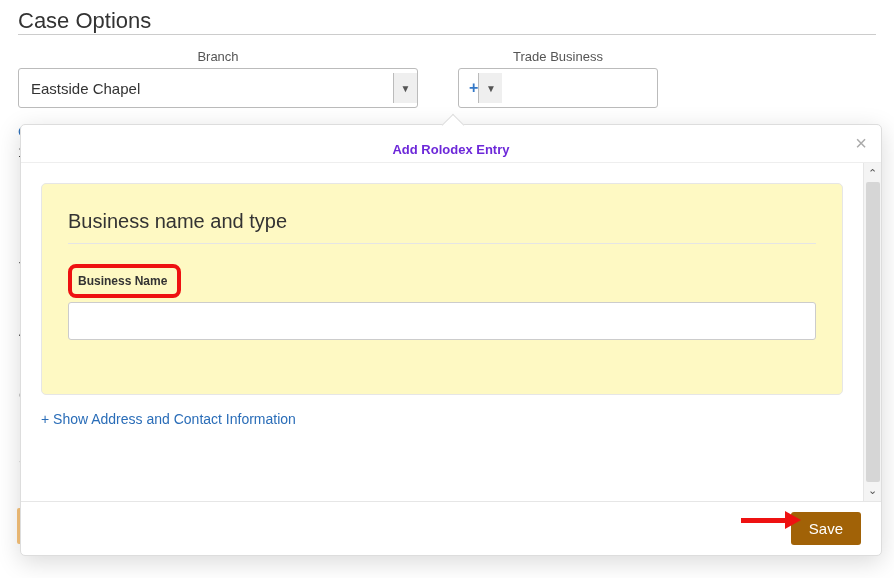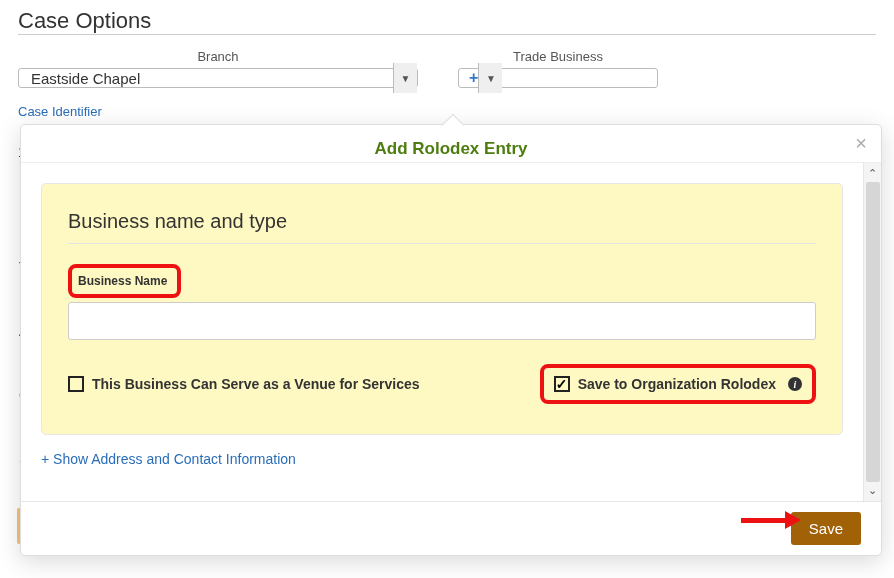--- a/index.html
+++ b/index.html
@@ -22,21 +22,21 @@
   color: #333;
   border-bottom: 1px solid #ccc;
   margin-bottom: 14px;
 }
 .bg-row { display: flex; gap: 40px; }
 .bg-field { display: flex; flex-direction: column; }
 .bg-label { font-size: 13px; color: #555; margin-bottom: 4px; text-align: center; }
 .bg-select {
   display: flex; align-items: center;
   border: 1px solid #bbb; border-radius: 3px;
-  height: 20px; background: #fff;
+  height: 40px; background: #fff;
 }
 .bg-select .val { flex: 1; padding: 0 12px; color: #333; font-size: 15px; }
 .bg-select .plus { color: #3478c7; font-size: 16px; font-weight: bold; padding-left: 10px; }
 .bg-select .caret {
   width: 24px; height: 30px; border-left: 1px solid #bbb;
   background: #efefef;
   display: flex; align-items: center; justify-content: center;
   font-size: 10px; color: #555;
 }
 .branch-select { width: 400px; }
@@ -59,21 +59,21 @@
 .modal-pointer {
   position: absolute; top: -8px; left: 424px;
   width: 16px; height: 16px; background: #fff;
   border-left: 1px solid #ddd; border-top: 1px solid #ddd;
   transform: rotate(45deg);
 }
 .modal-header {
   height: 38px; display:flex; align-items:center; justify-content:center;
   border-bottom: 1px solid #eee; position:relative;
 }
-.modal-title { font-size: 17px; font-weight: 600; color: #4d7c0f; margin-top: 11px; }
+.modal-title { font-size: 13px; font-weight: 600; color: #6d28d9; margin-top: 11px; }
 .modal-close { position:absolute; right: 14px; top: 8px; color:#aaa; font-size:20px; cursor:pointer; line-height:1;}
 .modal-body-outer { flex:1; display:flex; position:relative; }
 .scroll-gutter {
   width: 18px; background:#f4f4f4; border-left:1px solid #e6e6e6;
   display:flex; flex-direction:column; justify-content:space-between; align-items:center;
   padding: 4px 0;
 }
 .scroll-btn { font-size: 11px; color:#555; cursor:pointer;}
 .scroll-thumb { width:14px; flex:1; margin:2px 0; background:#d6d6d6; border-radius:2px;}
 .modal-scroll-area { flex:1; padding: 20px 20px 10px 20px; overflow:hidden; }
@@ -171,33 +171,20 @@
   <div class="modal-body-outer">
     <div class="modal-scroll-area">
       <div class="card">
         <div class="sect-title">Business name and type</div>
 
         <div class="highlight-box-red">
           <span class="field-label">Business Name</span>
         </div>
         <input class="text-input" value="" style="">
 
-        <div class="check-row">
-          <label class="check-item">
-            <span class="chk"></span>
-            <span>This Business Can Serve as a Venue for Services</span>
-          </label>
-          <div class="org-highlight">
-            <label class="check-item">
-              <span class="chk checked"></span>
-              <span>Save to Organization Rolodex</span>
-              <span class="info-ico">i</span>
-            </label>
-          </div>
-        </div>
       </div>
       <a class="expand-link">+ Show Address and Contact Information</a>
     </div>
 
     <div class="scroll-gutter">
       <span class="scroll-btn">⌃</span>
       <div class="scroll-thumb"></div>
       <span class="scroll-btn">⌄</span>
     </div>
   </div>

